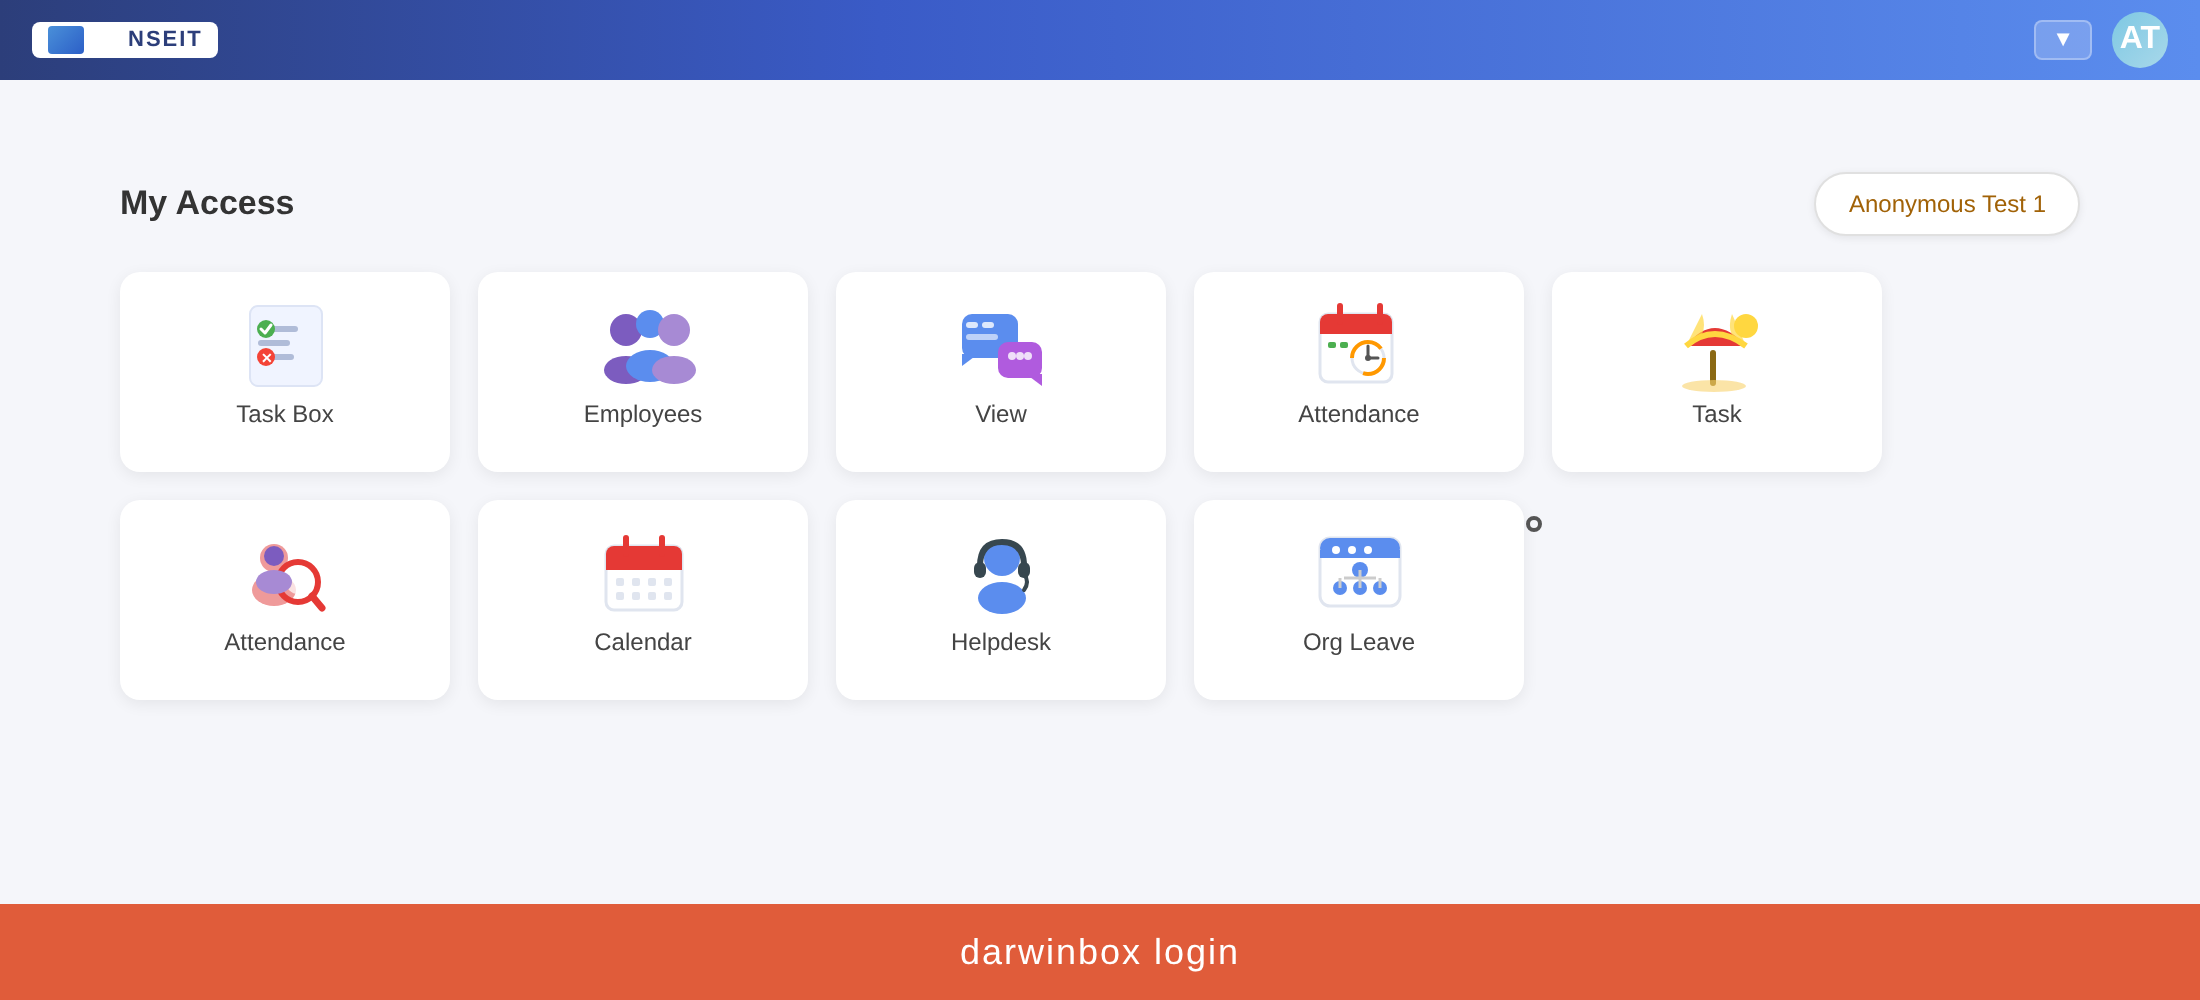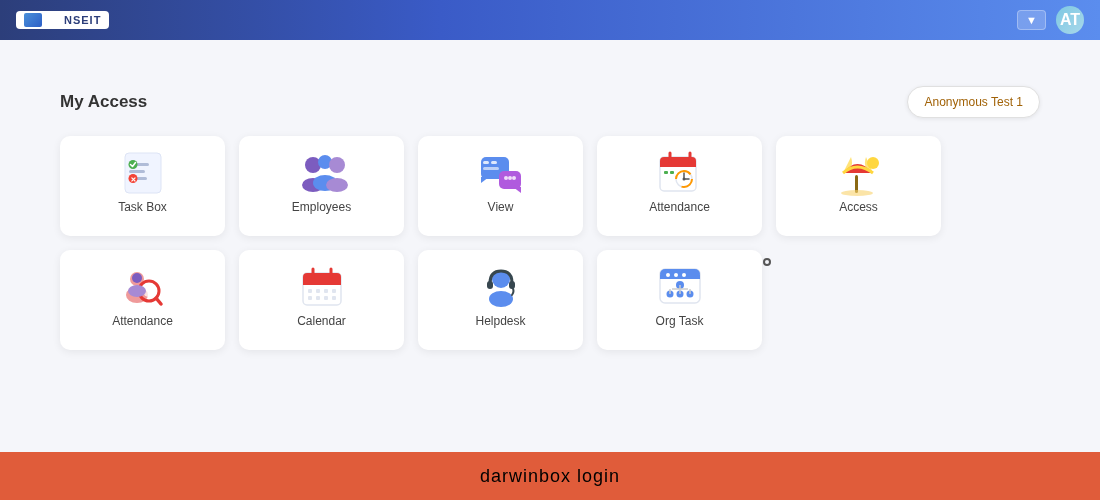--- a/index.html
+++ b/index.html
@@ -120,21 +120,21 @@
     .footer {
       position: absolute;
       bottom: 0; left: 0; right: 0;
       height: 48px;
       background: #e05c3a;
       display: flex;
       align-items: center;
       justify-content: center;
     }
     .footer-text {
-      color: #000000;
+      color: #ffffff;
       font-size: 18px;
       letter-spacing: 1px;
       text-align: center;
     }
 
     
     svg { display: block; }
 
     
     .cursor-dot {
@@ -253,21 +253,21 @@
 
             <path d="M18 10 Q22 22 10 26" fill="#ffd740" opacity="0.7"></path>
             <path d="M26 8 L24 26" fill="#ffd740" opacity="0.7"></path>
             <path d="M33 10 Q29 22 40 26" fill="#ffd740" opacity="0.7"></path>
 
             <circle cx="40" cy="16" r="6" fill="#ffd740"></circle>
 
             <ellipse cx="24" cy="46" rx="16" ry="3" fill="#f9d26c" opacity="0.6"></ellipse>
           </svg>
         </div>
-        <span class="app-label">Access</span>
+        <span class="app-label">Task</span>
       </div>
 
     </div>
 
     <div class="apps-row">
 
       <div class="app-card">
         <div class="app-icon-area">
           <svg width="52" height="52" viewBox="0 0 52 52">
 
@@ -344,21 +344,21 @@
             <line x1="26" y1="28" x2="34" y2="28" stroke="#ccc" stroke-width="1.5"></line>
             <line x1="26" y1="28" x2="26" y2="24" stroke="#ccc" stroke-width="1.5"></line>
             <circle cx="16" cy="33" r="3.5" fill="#5b8dee"></circle>
             <circle cx="26" cy="33" r="3.5" fill="#5b8dee"></circle>
             <circle cx="36" cy="33" r="3.5" fill="#5b8dee"></circle>
             <line x1="16" y1="28" x2="16" y2="33" stroke="#ccc" stroke-width="1.5"></line>
             <line x1="26" y1="28" x2="26" y2="33" stroke="#ccc" stroke-width="1.5"></line>
             <line x1="36" y1="28" x2="36" y2="33" stroke="#ccc" stroke-width="1.5"></line>
           </svg>
         </div>
-        <span class="app-label">Org Task</span>
+        <span class="app-label">Org Leave</span>
       </div>
 
     </div>
   </div>
 </div>
 
 <div class="cursor-dot" style="left: 763px; top: 258px;"></div>
 
 <div class="footer">
   <span class="footer-text">darwinbox login</span>

